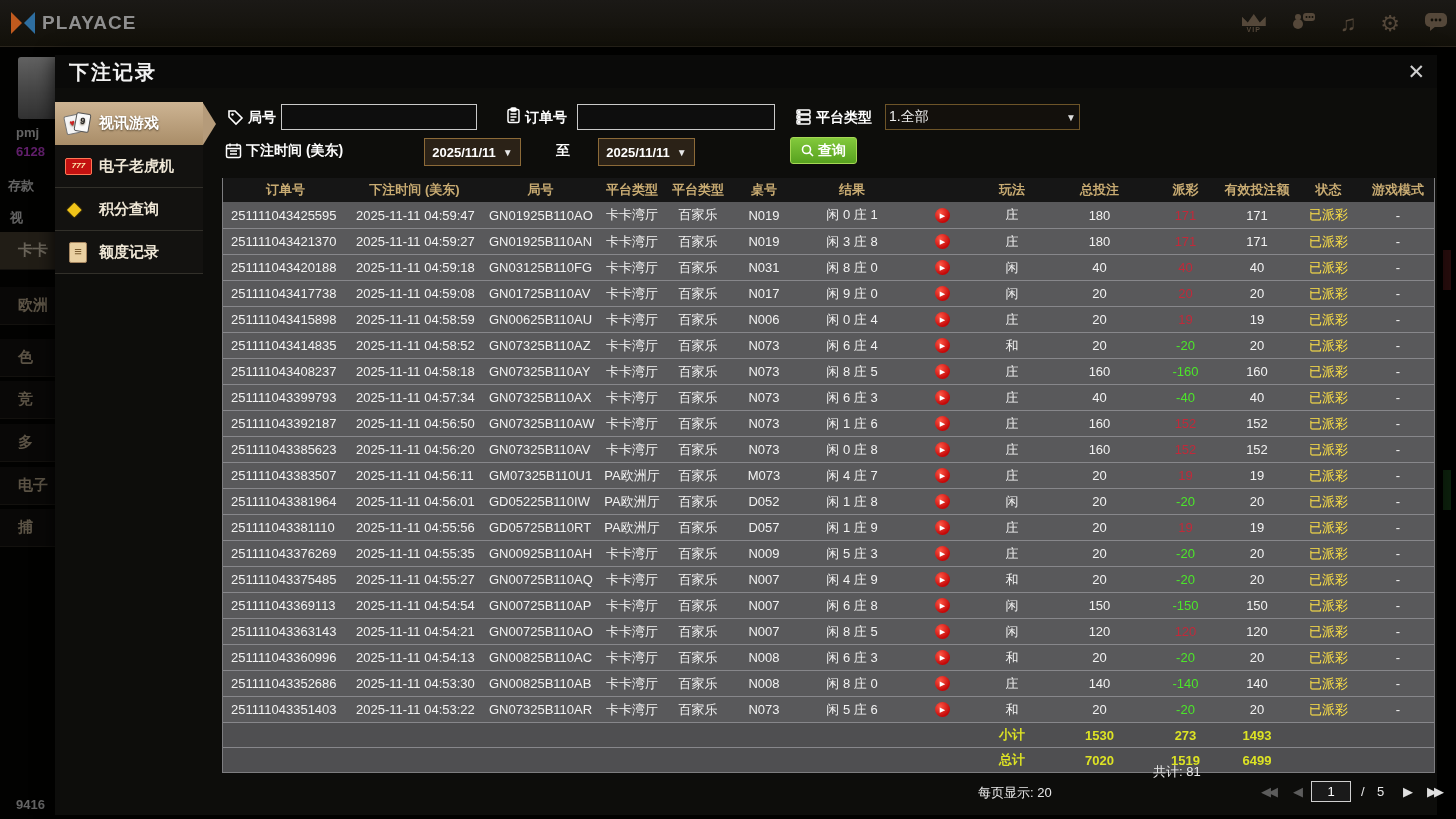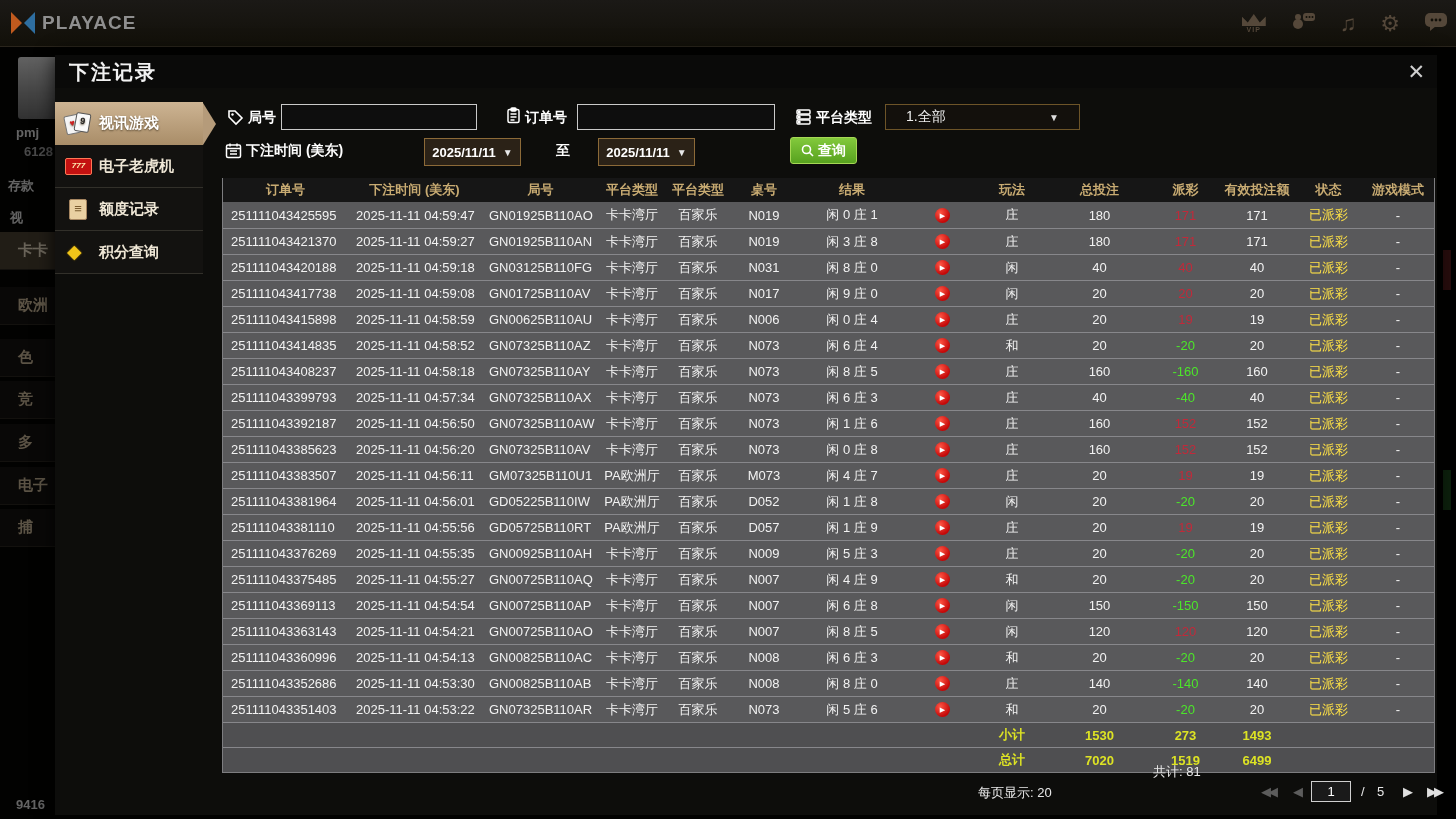--- a/index.html
+++ b/index.html
@@ -74,21 +74,21 @@
   
   .flabel { position:absolute; color:#fff; font-size:14px; font-weight:bold; white-space:nowrap; }
   .ficon { position:absolute; width:17px; height:17px; }
   .tinput { position:absolute; height:26px; background:#0e0e0e; border:1px solid #c9c9c9; color:#eee;
             font-size:13px; padding:0 6px; outline:none; }
   .dselect { position:absolute; height:28px; background:#2b2217; border:1px solid #8c6a38; color:#fff;
              font-size:13px; font-weight:bold; display:flex; align-items:center; justify-content:center; gap:7px;
              cursor:pointer; }
   .dselect .car { font-size:10px; color:#e8e8e8; }
   #platform-select { position:absolute; height:26px; background:#13100c; border:1px solid #6d5428; color:#eee;
-             font-size:14px; display:flex; align-items:center; padding:0 20px; cursor:pointer; }
+             font-size:14px; display:flex; align-items:center; padding:0 3px; cursor:pointer; }
   #platform-select .car { margin-left:auto; font-size:10px; color:#ddd; }
   #query-btn { position:absolute; height:27px; background:linear-gradient(#83c93c,#57a21f); border:1px solid #a6d855;
              border-radius:3px; color:#fff; font-size:14px; font-weight:bold; display:flex; align-items:center;
              gap:4px; padding:0 10px; cursor:pointer; }
 
   
   #btable { position:absolute; left:167px; top:123px; width:1213px; border:1px solid #7d7d80; border-top:none; }
   .trow { display:grid; grid-template-columns:125px 133px 119px 64px 68px 64px 112px 68px 72px 103px 69px 74px 69px 70px; }
   .thead { background:#161616; height:24px; }
   .thead .cell { color:#c8ab72; font-weight:bold; font-size:13px; }
@@ -147,21 +147,21 @@
           <circle cx="12" cy="8" r="1.4" fill="#121009"></circle>
           <circle cx="16" cy="8" r="1.4" fill="#121009"></circle>
         </svg>
     </div>
   </div>
 </div>
 
 <div id="bg-left">
   <div class="avatar"></div>
   <div class="bgrow" style="left:16px; top:78px;">pmj</div>
-  <div class="bgrow" style="left:24px; top:97px; color:#a3a3a3;text-align:right;">6128</div>
+  <div class="bgrow" style="left:16px; top:97px; color:#d946ef;text-align:right;">6128</div>
   <div class="bgrow" style="left:8px; top:130px;">存款</div>
   <div class="bgrow" style="left:10px; top:162px;">视</div>
   <div class="bgtab hot" style="top:185px;">卡卡</div>
   <div class="bgtab" style="top:240px;">欧洲</div>
   <div class="bgtab" style="top:292px;">色</div>
   <div class="bgtab" style="top:334px;">竞</div>
   <div class="bgtab" style="top:377px;">多</div>
   <div class="bgtab" style="top:420px;">电子</div>
   <div class="bgtab" style="top:462px;">捕</div>
   <div class="bgrow" style="left:16px; top:750px;">9416</div>
@@ -183,27 +183,27 @@
         <span>视讯游戏</span>
       </div>
 
       <div class="side-item">
         <span class="sicon i-slots"></span>
         <span>电子老虎机</span>
       </div>
 
 
       <div class="side-item">
+        <span class="sicon i-diamond"></span>
+        <span>积分查询</span>
+      </div>
+
+      <div class="side-item">
         <span class="sicon i-doc"></span>
         <span>额度记录</span>
-      </div>
-
-      <div class="side-item">
-        <span class="sicon i-diamond"></span>
-        <span>积分查询</span>
       </div>
     </div>
 
   <svg class="ficon" style="left:172px; top:54px;" viewBox="0 0 17 17" fill="none" stroke="#fff" stroke-width="1.6">
       <path d="M2 2 L8 2 L15 9 L9 15 L2 8 Z"></path>
       <circle cx="5.5" cy="5.5" r="1.2" fill="#fff" stroke="none"></circle>
     </svg>
   <div class="flabel" style="left:193px; top:54px;">局号</div>
   <input class="tinput" style="left: 226px; top: 49px; width: 196px;" value="">
 

